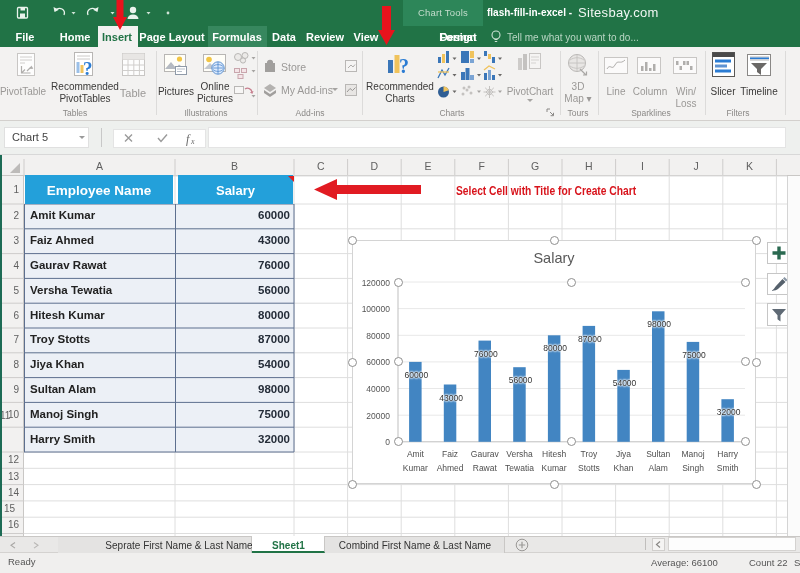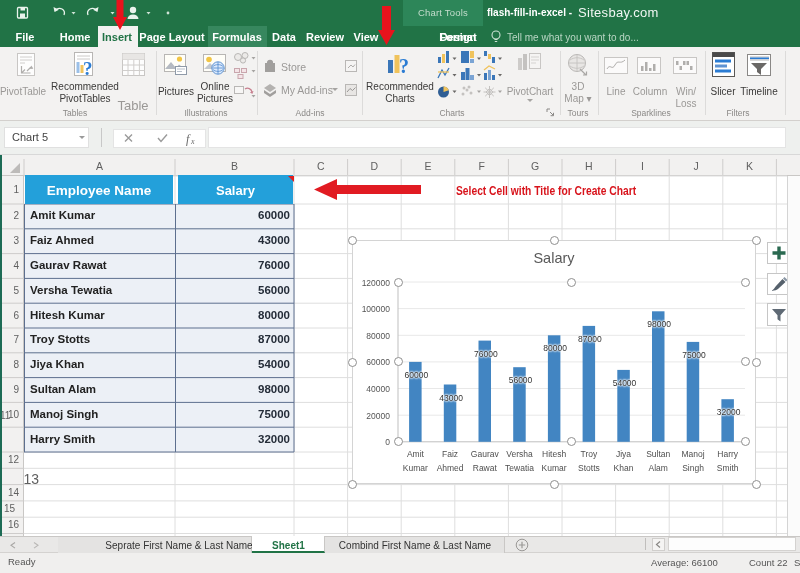--- a/index.html
+++ b/index.html
@@ -85,21 +85,21 @@
 <rect x="9.5" y="14" width="3" height="8" fill="#f0c35c"></rect>
 <text x="12" y="24" font-size="19" font-weight="bold" fill="#2b7cd3" font-family="Liberation Serif,serif">?</text>
 </svg>
 <div class="a ct" style="left:30px;top:81px;width:110px;font-size:10px;color:#3b3a39;">Recommended</div>
     <div class="a ct" style="left:30px;top:93px;width:110px;font-size:10px;color:#3b3a39;">PivotTables</div>
 <svg class="a" style="left:121px;top:52px;" width="26" height="26" viewBox="0 0 26 26">
 <rect x="1.5" y="1.5" width="22" height="22" fill="#fdfdfd" stroke="#c8c6c4"></rect>
 <path d="M1.5 7.5 h22 M1.5 13 h22 M1.5 18.5 h22 M7 1.5 v22 M12.8 1.5 v22 M18.4 1.5 v22" stroke="#d0cecc" stroke-width="1"></path>
 <rect x="1.5" y="1.5" width="22" height="6" fill="#e8e6e4"></rect>
 </svg>
-<div class="a ct" style="left:78px;top:98px;width:110px;font-size:13px;color:#9a9896;">Table</div>
+<div class="a ct" style="left:78px;top:87px;width:110px;font-size:11px;color:#9a9896;">Table</div>
 <svg class="a" style="left:163px;top:52px;" width="26" height="27" viewBox="0 0 26 27">
 <rect x="1.5" y="2.5" width="21" height="17" fill="#fffef8" stroke="#b8b6b4"></rect>
 <circle cx="16.5" cy="7" r="2.6" fill="#f2c545"></circle>
 <path d="M2 17 l6-7 5 6 3-3.5 6 4.5 z" fill="#b5bac2"></path>
 <rect x="12.5" y="14.5" width="11" height="8" fill="#fff" stroke="#8f9aa8"></rect>
 <path d="M14 17h8M14 19.5h5" stroke="#b8c0ca" stroke-width="1"></path>
 </svg>
 <div class="a ct" style="left:121px;top:86px;width:110px;font-size:10px;color:#3b3a39;">Pictures</div>
 <svg class="a" style="left:202px;top:52px;" width="27" height="27" viewBox="0 0 27 27">
 <rect x="1.5" y="2.5" width="22" height="17" fill="#fffef8" stroke="#b8b6b4"></rect>
@@ -366,21 +366,21 @@
 <div class="a" style="left:0;top:235.2px;width:19px;font-size:10px;color:#5f5f5f;text-align:right;">3</div>
 <div class="a" style="left:0;top:260.0px;width:19px;font-size:10px;color:#5f5f5f;text-align:right;">4</div>
 <div class="a" style="left:0;top:284.8px;width:19px;font-size:10px;color:#5f5f5f;text-align:right;">5</div>
 <div class="a" style="left:0;top:309.6px;width:19px;font-size:10px;color:#5f5f5f;text-align:right;">6</div>
 <div class="a" style="left:0;top:334.4px;width:19px;font-size:10px;color:#5f5f5f;text-align:right;">7</div>
 <div class="a" style="left:0;top:359.2px;width:19px;font-size:10px;color:#5f5f5f;text-align:right;">8</div>
 <div class="a" style="left:0;top:384.0px;width:19px;font-size:10px;color:#5f5f5f;text-align:right;">9</div>
 <div class="a" style="left:0;top:408.8px;width:19px;font-size:10px;color:#5f5f5f;text-align:right;">10</div>
 <div class="a" style="left:0;top:410px;width:19px;font-size:10px;color:#5f5f5f;text-align:left;">11</div>
 <div class="a" style="left:0;top:454.1px;width:19px;font-size:10px;color:#5f5f5f;text-align:right;">12</div>
-<div class="a" style="left:0;top:470.5px;width:19px;font-size:14px;color:#5f5f5f;text-align:right;margin-left:20px;">13</div>
+<div class="a" style="left:0;top:470.5px;width:19px;font-size:10px;color:#5f5f5f;text-align:right;">13</div>
 <div class="a" style="left:0;top:486.8px;width:19px;font-size:10px;color:#5f5f5f;text-align:right;">14</div>
 <div class="a" style="left:0;top:503.1px;width:19px;font-size:10px;color:#5f5f5f;text-align:center;">15</div>
 <div class="a" style="left:0;top:519.4px;width:19px;font-size:10px;color:#5f5f5f;text-align:right;">16</div>
 <div class="a" style="left:0;top:155px;width:2px;height:398px;background:#1d6b55;"></div>
 <div class="a" style="left:25px;top:175px;width:148px;height:29px;background:#23a0da;"></div>
 <div class="a" style="left:178px;top:175px;width:115px;height:29px;background:#23a0da;"></div>
 <div class="a ct" style="left:25px;top:183px;width:148px;font-size:13.5px;font-weight:bold;color:#fff;">Employee Name</div>
 <div class="a ct" style="left:178px;top:183px;width:115px;font-size:13px;font-weight:bold;color:#fff;">Salary</div>
 <div class="a" style="left:288px;top:176px;width:0;height:0;border-left:6px solid transparent;border-top:6px solid #e02020;"></div>
 <div class="a" style="left:24.5px;top:204.0px;width:269.5px;height:248.0px;background:#ecf0f6;"></div>

